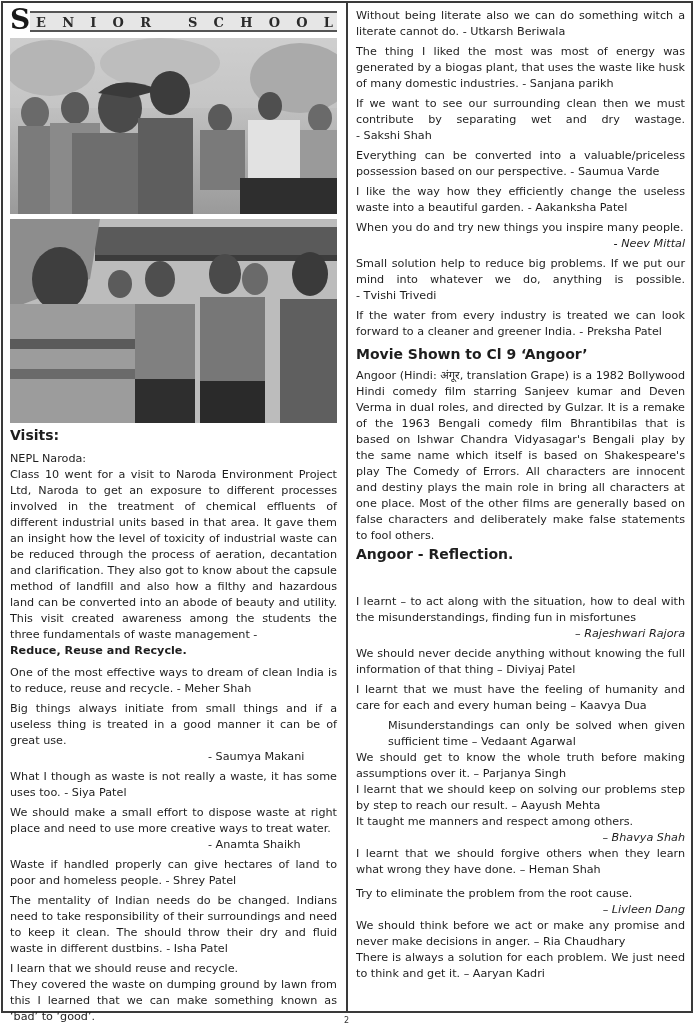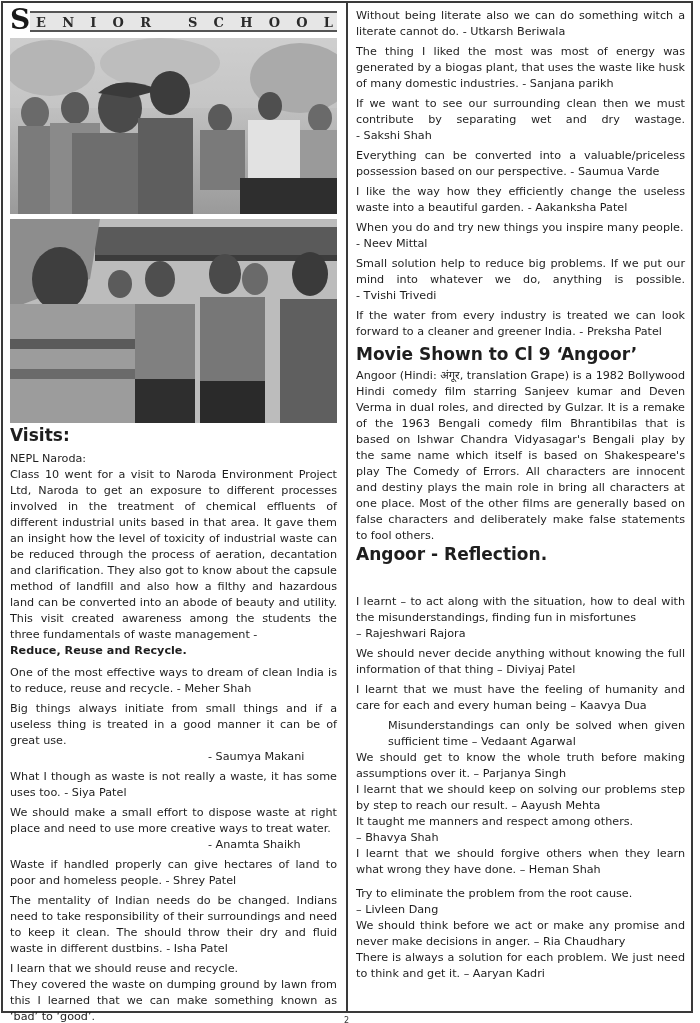--- a/index.html
+++ b/index.html
@@ -40,23 +40,23 @@
     position: absolute; left: 10px; width: 327px; overflow: hidden;
     background: #8a8a8a;
   }
   .photo-1 { top: 38px; height: 176px; }
   .photo-2 { top: 219px; height: 204px; }
   .photo svg { display: block; width: 100%; height: 100%; }
 
   .text-block { font-size: 11.2px; line-height: 16px; text-align: justify; }
   .para { margin: 0 0 4px 0; }
   .para .sig { white-space: nowrap; }
-  .sig-right { display: block; }
+  .sig-right { text-align: right; display: block; font-style: italic; }
   .bold { font-weight: bold; }
-  .section-heading { font-weight: bold; font-size: 17px; margin: 0 0 6px 0; }
+  .section-heading { font-weight: bold; font-size: 14px; margin: 0 0 6px 0; }
 
   .left-text { position: absolute; left: 10px; top: 427px; width: 327px; }
   .right-text { position: absolute; left: 356px; top: 8px; width: 329px; }
 
   .page-number {
     position: absolute; left: 344px; top: 1016px; font-size: 8px; color: #333;
   }
 </style>
 </head>
 <body>

